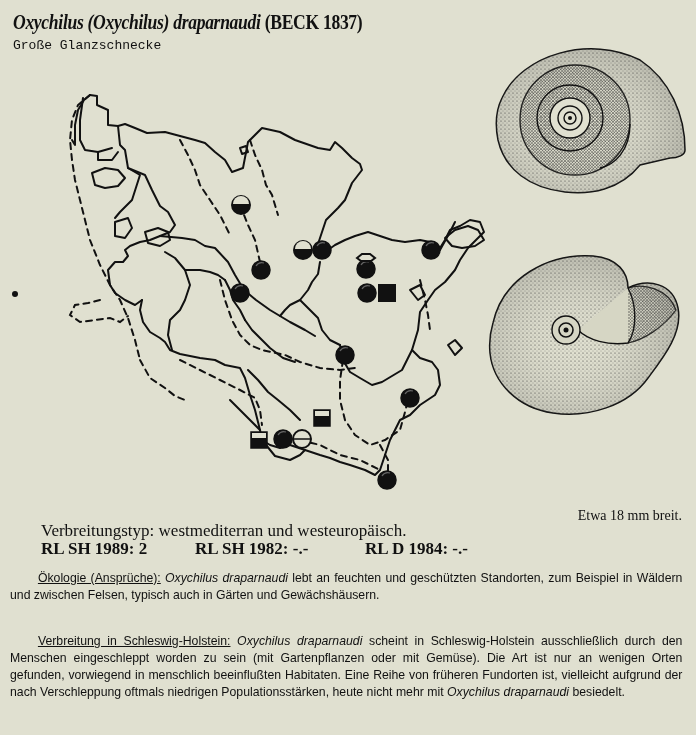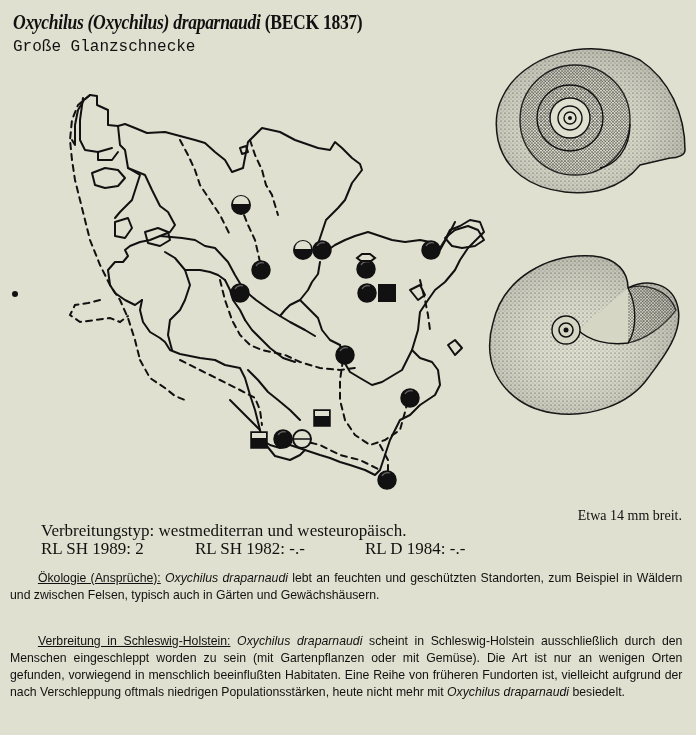--- a/index.html
+++ b/index.html
@@ -11,34 +11,34 @@
   .title {
     position: absolute; left: 13px; top: 9px;
     font-family: "Liberation Serif", serif;
     font-size: 22px; font-weight: bold; letter-spacing: -0.4px;
     transform: scaleX(0.80); transform-origin: left top;
     white-space: nowrap;
   }
   .title .it { font-style: italic; }
   .subtitle {
     position: absolute; left: 13px; top: 38px;
-    font-family: "Liberation Mono", monospace; font-size: 16px;
+    font-family: "Liberation Mono", monospace; font-size: 13px;
   }
   .map { position: absolute; left: 0; top: 60px; }
   .shell { position: absolute; }
   .size-note {
     position: absolute; right: 14px; top: 508px;
     font-family: "Liberation Serif", serif; font-size: 14px;
   }
   .meta {
     position: absolute; left: 41px; top: 522px;
     font-family: "Liberation Serif", serif; font-size: 17px; line-height: 18px;
   }
   .rl-row { display: flex; }
-  .rl-row span { display: inline-block; }
+  .rl-row span { display: inline-block; font-weight: bold; }
   .para {
     position: absolute; left: 10px; width: 672px;
     font-family: "Liberation Sans", sans-serif; font-size: 13.2px; line-height: 17px;
     text-align: justify;
     transform: scaleX(0.93); transform-origin: left top;
     width: 723px;
   }
   .para .head { text-decoration: underline; }
   .para .it { font-style: italic; }
   .indent { display: inline-block; width: 30px; }
@@ -207,21 +207,21 @@
 <svg class="shell" style="left:478px; top:248px" width="210" height="180" viewBox="0 0 210 180" xmlns="http://www.w3.org/2000/svg">
   <path d="M15,75 C25,30 70,5 115,8 C140,10 150,25 150,40 C170,30 195,35 200,60 C205,85 185,110 170,130 C150,158 110,170 75,165 C40,160 15,135 12,105 C11,95 12,85 15,75 Z" fill="url(#stip)" stroke="#111" stroke-width="1.5"></path>
   <path d="M15,75 C25,30 70,5 115,8 C140,10 150,25 150,40 C170,30 195,35 200,60 C205,85 185,110 170,130 C150,158 110,170 75,165 C40,160 15,135 12,105 C11,95 12,85 15,75 Z" fill="url(#shade1)"></path>
   <path d="M150,40 C158,55 160,80 150,95 C130,98 110,92 100,82" fill="#d6d6c4" stroke="#111" stroke-width="1.4"></path>
   <path d="M150,40 C165,35 190,40 198,62 C185,80 165,92 150,95" fill="url(#stipDense)" stroke="#111" stroke-width="1.2" opacity="0.85"></path>
   <circle cx="88" cy="82" r="14" fill="#d6d6c4" stroke="#111" stroke-width="1.4"></circle>
   <circle cx="88" cy="82" r="7" fill="none" stroke="#111" stroke-width="1.6"></circle>
   <circle cx="88" cy="82" r="2.5" fill="#111"></circle>
 </svg>
 
-<div class="size-note">Etwa 14 mm breit.</div>
+<div class="size-note">Etwa 18 mm breit.</div>
 
 <div class="meta">
   <div>Verbreitungstyp: westmediterran und westeuropäisch.</div>
   <div class="rl-row">
     <span style="width:154px">RL SH 1989: 2</span>
     <span style="width:170px">RL SH 1982: -.-</span>
     <span>RL D 1984: -.-</span>
   </div>
 </div>
 

